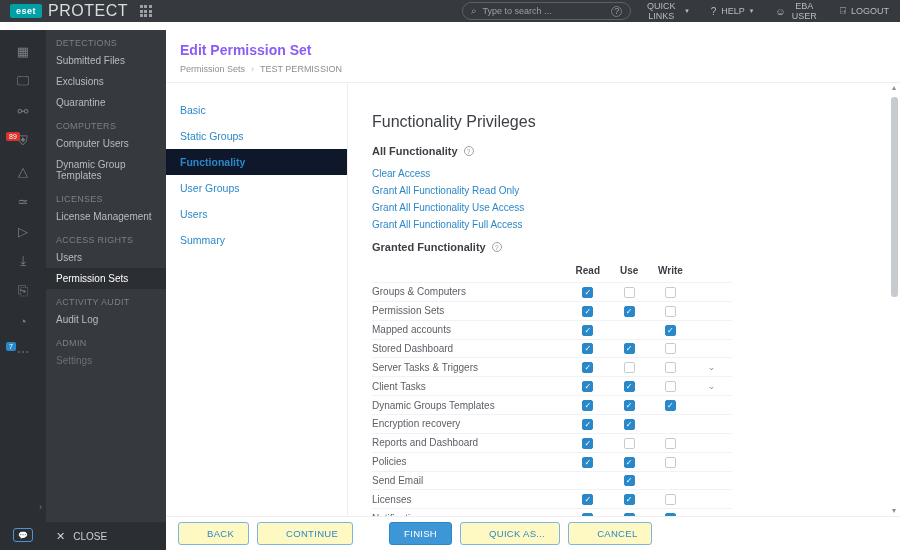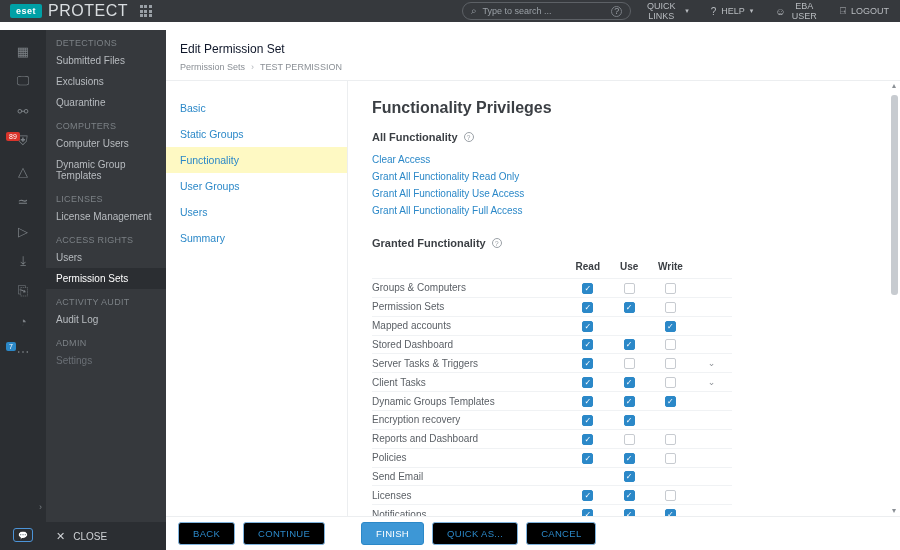--- a/index.html
+++ b/index.html
@@ -33,51 +33,51 @@
   .sidenav { position:absolute; left:46px; top:30px; bottom:0; width:120px; background:#36393d; color:#9aa0a6; font-size:10px; overflow:hidden;}
   .sidenav .group { padding: 8px 20px 2px 10px; color:#7b8085; font-size:9px; letter-spacing:0.3px;}
   .sidenav .item { padding: 5px 8px 5px 10px; color:#b8bcc0; cursor:pointer;}
   .sidenav .item.active { background:#2b2e32; color:#fff;}
   .sidenav .close { position:absolute; bottom:0; left:0; right:0; height:28px; background:#2b2e32; color:#d0d3d6; display:flex; align-items:center; padding-left:10px; gap:8px; font-size:10px;}
   .sidenav .close .x { font-size:11px;}
 
   
   .main { position:absolute; left:166px; right:0; top:30px; bottom:0; background:#fff; display:flex; flex-direction:column;}
   .mainhead { padding: 12px 14px 8px 14px; border-bottom:1px solid #eceef0;}
-  .mainhead h1 { font-size:12px; font-weight:400; color:#0f172a;}
+  .mainhead h1 { font-size:14px; font-weight:700; color:#8b5cf6;}
   .crumbs { margin-top:6px; font-size:9px; color:#8a8f95; display:flex; align-items:center; gap:6px;}
   .crumbs .clink { color:#8a8f95; cursor:pointer;}
   .crumbs .sep { color:#b0b4b9;}
 
   .mainbody { flex:1; display:flex; overflow:hidden; position:relative;}
   .tabs { width:182px; border-right:1px solid #eceef0; padding-top:14px;}
   .tab { padding:7px 14px; font-size:10.5px; color:#2b88c8; cursor:pointer;}
-  .tab.active { background:#fef9c3; font-weight:400; color:#2b88c8;}
+  .tab.active { background:#0f172a; font-weight:700; color:#2b88c8;}
 
   .content { flex:1; overflow:auto; padding: 18px 24px 60px 24px; }
-  .content h2 { font-size:16px; font-weight:700; color:#3b3f44; margin-bottom:14px;}
+  .content h2 { font-size:16px; font-weight:400; color:#3b3f44; margin-bottom:14px;margin-top:12px;}
   .content h3 { font-size:11px; font-weight:700; color:#3b3f44; margin: 6px 0 8px 0; display:flex; align-items:center; gap:6px;}
   .content h3 .info { border:1px solid #9aa0a6; color:#9aa0a6; border-radius:50%; width:10px; height:10px; font-size:7px; display:flex; align-items:center; justify-content:center; font-weight:normal;}
   .qa { font-size:10px; color:#2b88c8; padding:3px 0; cursor:pointer;}
   .func-table { width: 360px; border-collapse:collapse; margin-top:4px;}
   .func-table th { font-size:10px; font-weight:700; color:#3b3f44; text-align:center; padding:4px 0 6px 0;}
   .func-table th.name { text-align:left; width:200px;}
   .func-table td { font-size:10px; color:#5a5f65; padding:3px 0; border-top:1px solid #f0f2f4;}
   .func-table td.name { text-align:left;}
   .func-table td.chk, .func-table td.arrow { text-align:center; width:42px;}
   td.arrow { color:#8a8f95; font-size:9px;}
   .cb { width:11px; height:11px; border:1px solid #c7cbd0; border-radius:2px; display:inline-flex; align-items:center; justify-content:center; font-size:8px; color:#fff; cursor:pointer; vertical-align:middle;}
   .cb.on { background:#2b88c8; border-color:#2b88c8;}
   .cb.dis { background:#d9dcdf; border-color:#d9dcdf; cursor:default;}
   .name .ii { font-family: serif; font-style:italic; font-weight:bold; color:#3b3f44; margin-left:4px;}
 
   
   .footer { position:absolute; left:0; right:0; bottom:0; height:34px; border-top:1px solid #eceef0; background:#fff; display:flex; align-items:center; gap:8px; padding:0 12px;}
   .btn { font-size:9.5px; padding: 5px 14px; border-radius:3px; cursor:pointer; letter-spacing:0.3px;}
-  .btn.outline { border:1px solid #7fb4df; color:#2b88c8; background:#000000;}
+  .btn.outline { border:1px solid #7fb4df; color:#2b88c8; background:#fef9c3;padding-left:28px;}
   .btn.primary { border:1px solid #2b88c8; background:#3d97d6; color:#fff;}
 
   
   .scrollbar { position:absolute; right:1px; top:0; bottom:34px; width:10px;}
   .scrollbar .thumb { position:absolute; right:1px; width:7px; background:#c7cbd0; border-radius:3px;}
   .scrollbar .up, .scrollbar .dn { position:absolute; right:0; width:10px; height:10px; color:#8a8f95; font-size:8px; text-align:center;}
   .scrollbar .up { top:0;} .scrollbar .dn { bottom:0;}
 </style>
 </head>
 <body>
@@ -192,21 +192,21 @@
       <h3>
           <span>All Functionality</span>
           <span class="info">?</span>
         </h3>
       <div id="qa-slot">
           <div class="qa">Clear Access</div>
           <div class="qa">Grant All Functionality Read Only</div>
           <div class="qa">Grant All Functionality Use Access</div>
           <div class="qa">Grant All Functionality Full Access</div>
         </div>
-      <h3 style="margin-top:18px">
+      <h3 style="margin-top:8px">
           <span>Granted Functionality</span>
           <span class="info">?</span>
         </h3>
       <table class="func-table">
         <thead>
             <tr>
           <th class="name"></th>
           <th>Read</th>
           <th>Use</th>
           <th>Write</th>

